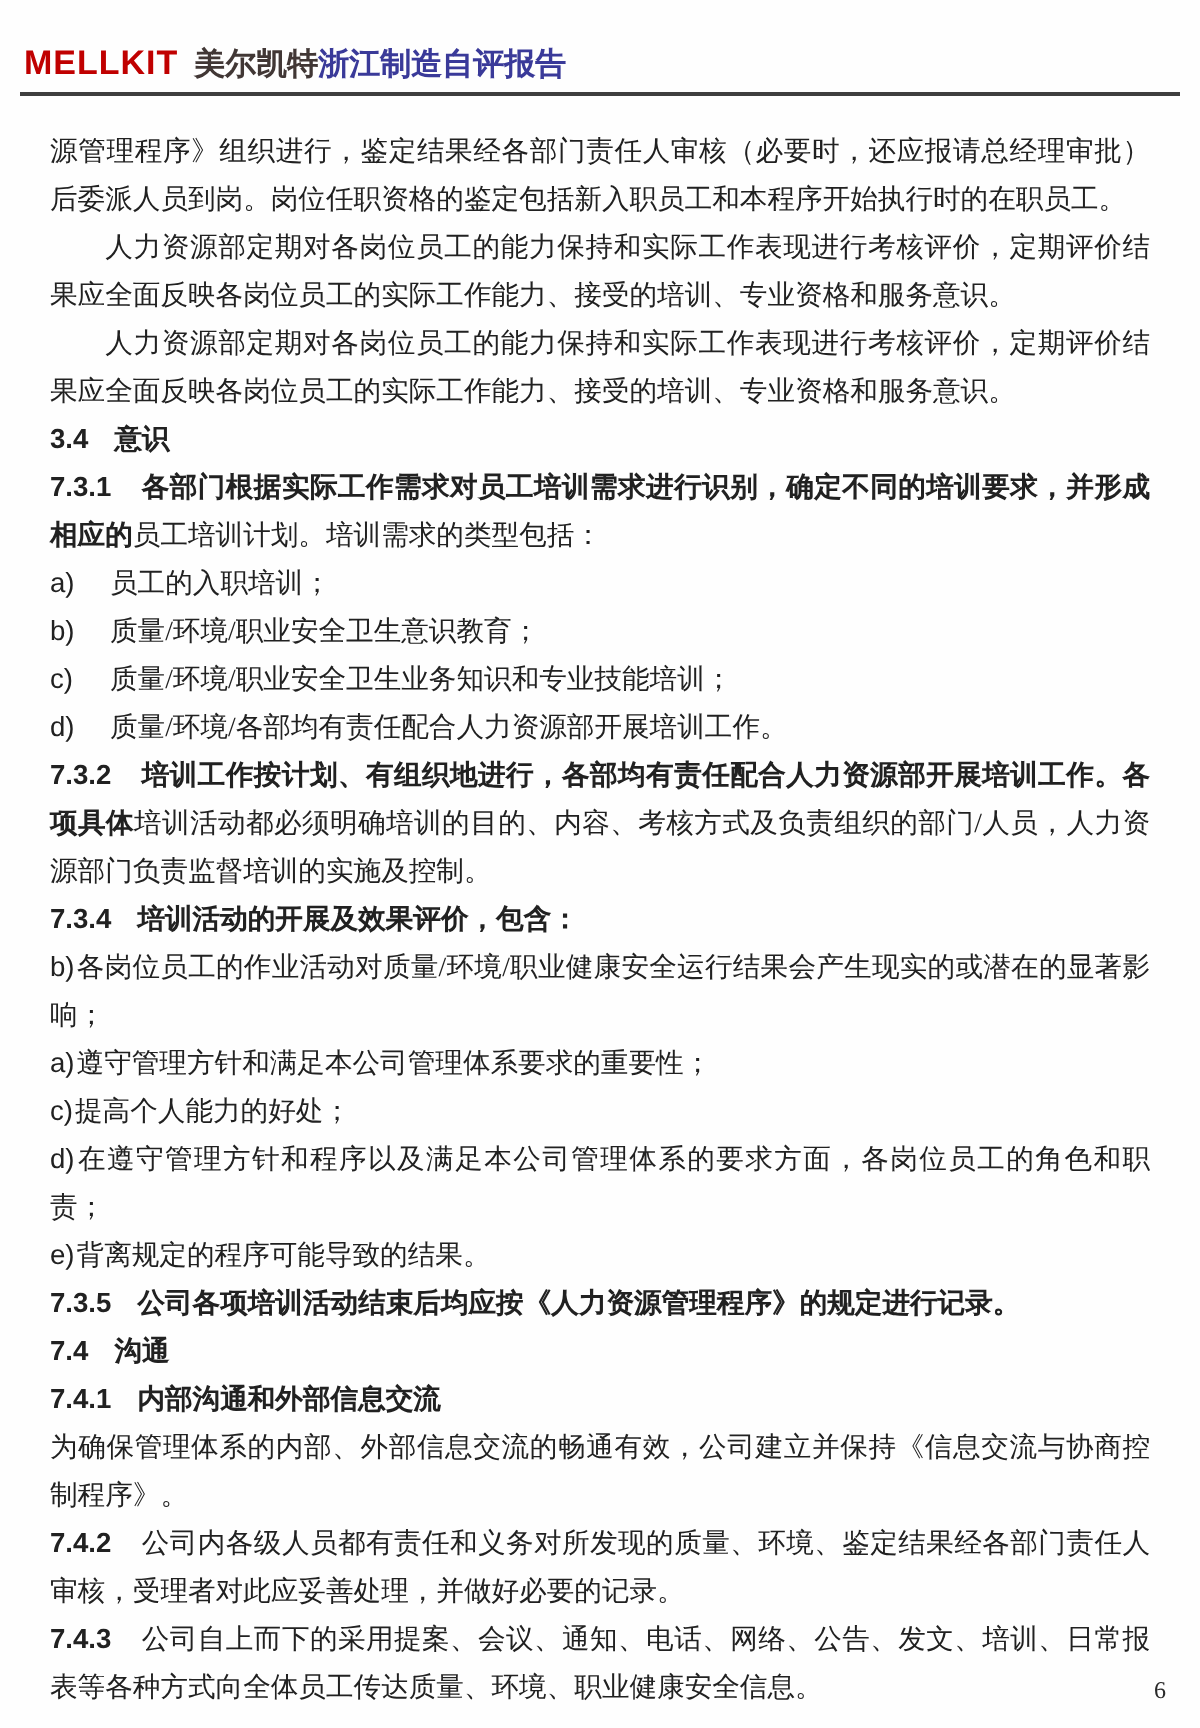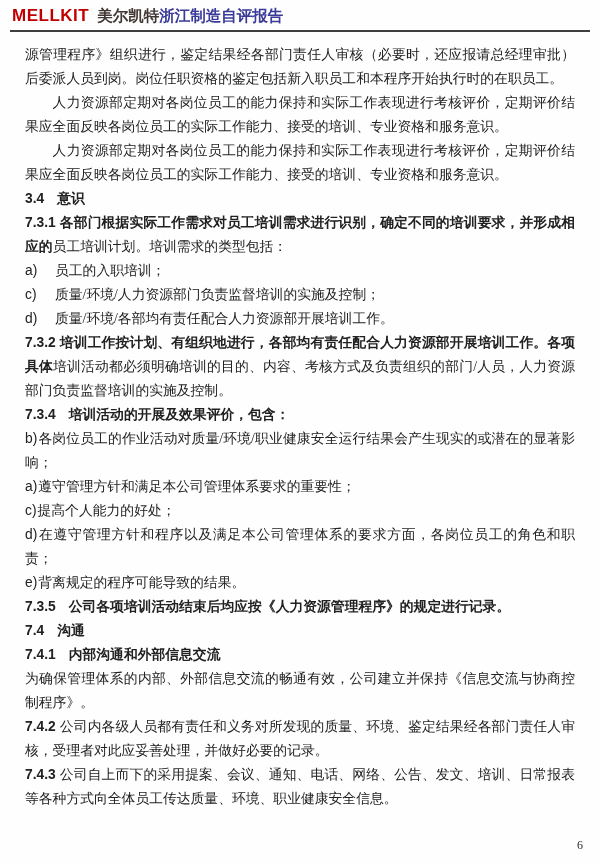--- a/index.html
+++ b/index.html
@@ -7,21 +7,21 @@
     position:relative;
     width:600px;height:864px;
     margin:0 auto;
     background:#fefefe;
     box-sizing:border-box;
     font-family:"Liberation Serif", serif;
     color:#212121;
     overflow:hidden;
   }
   .hdr{
-    margin:0 10px;
+    margin:16px 10px;
     padding:6px 2px 3px 2px;
     border-bottom:2px solid #3f3f3f;
     white-space:nowrap;
   }
   .hdr .logo-en{
     font-family:"Liberation Sans", sans-serif;
     font-size:17px;font-weight:600;letter-spacing:.5px;
   }
   .hdr .brand-cn{font-size:15.5px;font-weight:600;margin-left:4px;}
   .hdr .title-cn{font-size:15.5px;font-weight:600;}
@@ -31,21 +31,21 @@
     line-height:24px;
     text-align:justify;
   }
   .doc p{margin:0;padding:0;}
   .p-indent{text-indent:2em;}
   .h .bold{font-weight:700;}
   .bold{font-weight:700;}
   .num{
     font-family:"Liberation Sans", sans-serif;
     font-weight:700;
-    margin-right:4px;
+    margin-right:15px;
   }
   .h .num{margin-right:13px;}
   .li{padding-left:28px;}
   .li .num{
     display:inline-block;width:30px;margin-right:0;
     font-weight:400;font-family:"Liberation Sans", sans-serif;
   }
   .li2{padding-left:17px;}
   .li2 .num{font-weight:400;margin-right:1px;}
   .page-num{
@@ -64,21 +64,22 @@
     <span class="brand-cn" style="color: rgb(65, 55, 53);">美尔凯特</span><span class="title-cn" style="color: rgb(58, 58, 153);">浙江制造自评报告</span>
   </div>
 
   <div class="doc" id="doc-body">
       <p class="p"><span class="">源管理程序》组织进行，鉴定结果经各部门责任人审核（必要时，还应报请总经理审批）后委派人员到岗。岗位任职资格的鉴定包括新入职员工和本程序开始执行时的在职员工。</span></p>
       <p class="p p-indent"><span class="">人力资源部定期对各岗位员工的能力保持和实际工作表现进行考核评价，定期评价结果应全面反映各岗位员工的实际工作能力、接受的培训、专业资格和服务意识。</span></p>
       <p class="p p-indent"><span class="">人力资源部定期对各岗位员工的能力保持和实际工作表现进行考核评价，定期评价结果应全面反映各岗位员工的实际工作能力、接受的培训、专业资格和服务意识。</span></p>
       <p class="h"><span class="num">3.4</span><span class="bold">意识</span></p>
       <p class="p"><span class="num">7.3.1</span><span class="bold">各部门根据实际工作需求对员工培训需求进行识别，确定不同的培训要求，并形成相应的</span><span class="">员工培训计划。培训需求的类型包括：</span></p>
       <p class="li"><span class="num">a)</span><span class="">员工的入职培训；</span></p>
-      <p class="li"><span class="num">c)</span><span class="">质量/环境/人力资源部门负责监督培训的实施及控制；</span></p>
+      <p class="li"><span class="num">b)</span><span class="">质量/环境/职业安全卫生意识教育；</span></p>
+      <p class="li"><span class="num">c)</span><span class="">质量/环境/职业安全卫生业务知识和专业技能培训；</span></p>
       <p class="li"><span class="num">d)</span><span class="">质量/环境/各部均有责任配合人力资源部开展培训工作。</span></p>
       <p class="p"><span class="num">7.3.2</span><span class="bold">培训工作按计划、有组织地进行，各部均有责任配合人力资源部开展培训工作。各项具体</span><span class="">培训活动都必须明确培训的目的、内容、考核方式及负责组织的部门/人员，人力资源部门负责监督培训的实施及控制。</span></p>
       <p class="h"><span class="num">7.3.4</span><span class="bold">培训活动的开展及效果评价，包含：</span></p>
       <p class="li2"><span class="num">b)</span><span class="">各岗位员工的作业活动对质量/环境/职业健康安全运行结果会产生现实的或潜在的显著影响；</span></p>
       <p class="li2"><span class="num">a)</span><span class="">遵守管理方针和满足本公司管理体系要求的重要性；</span></p>
       <p class="li2"><span class="num">c)</span><span class="">提高个人能力的好处；</span></p>
       <p class="li2"><span class="num">d)</span><span class="">在遵守管理方针和程序以及满足本公司管理体系的要求方面，各岗位员工的角色和职责；</span></p>
       <p class="li2"><span class="num">e)</span><span class="">背离规定的程序可能导致的结果。</span></p>
       <p class="h"><span class="num">7.3.5</span><span class="bold">公司各项培训活动结束后均应按《人力资源管理程序》的规定进行记录。</span></p>
       <p class="h"><span class="num">7.4</span><span class="bold">沟通</span></p>

